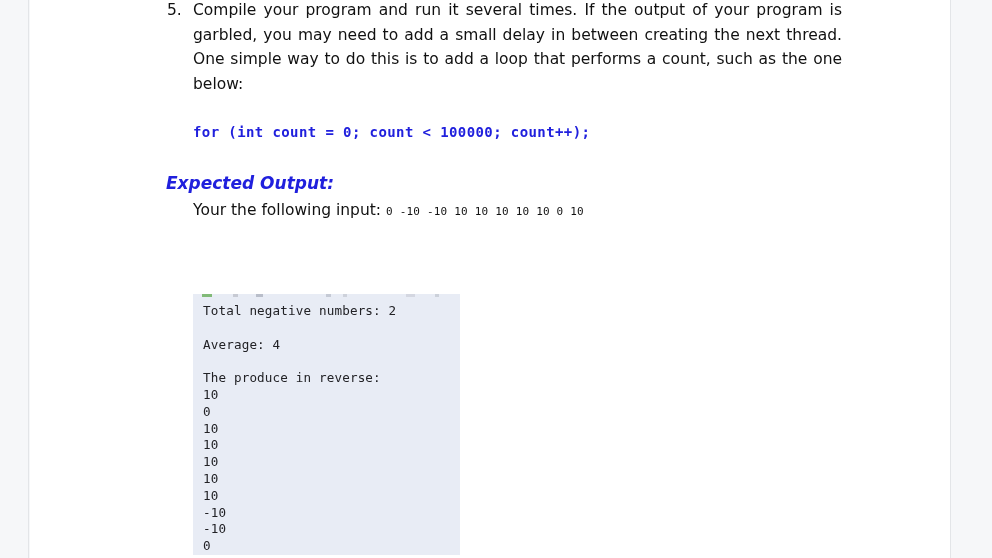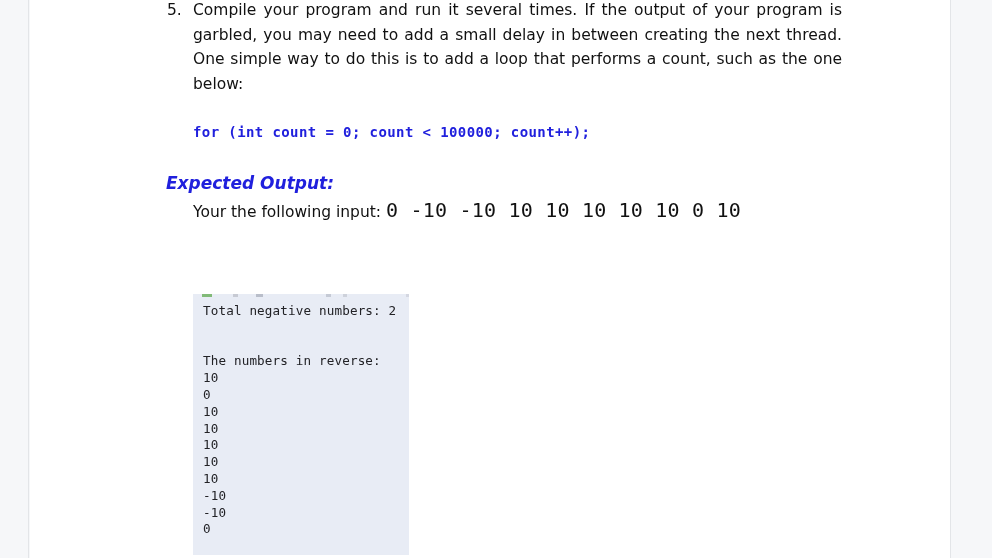--- a/index.html
+++ b/index.html
@@ -108,42 +108,42 @@
     left: 163px;
     top: 199px;
     font-size: 15.5px;
     color: #111111;
     line-height: 22px;
     font-family: "DejaVu Sans", sans-serif;
     white-space: nowrap;
   }
   .given-line .mono-nums {
     font-family: "DejaVu Sans Mono", monospace;
-    font-size: 20px;
+    font-size: 11px;
     letter-spacing: 0.2px;
   }
 
   
   .produce-line {
     position: absolute;
     left: 163px;
     top: 248px;
     font-size: 15.5px;
     color: #111111;
     line-height: 22px;
     font-family: "DejaVu Sans", sans-serif;
     white-space: nowrap;
   }
 
   
   .output-box {
     position: absolute;
     left: 163px;
     top: 294px;
-    width: 216px;
+    width: 267px;
     height: 261px;
     background: #e8ecf5;
     padding: 9px 0 0 10px;
     overflow: hidden;
   }
   .out-line {
     font-family: "DejaVu Sans Mono", monospace;
     font-size: 12.6px;
     line-height: 16.8px;
     color: #222226;
@@ -207,22 +207,23 @@
             <i class="cm2"></i>
             <i class="cm3"></i>
             <i class="cm4"></i>
             <i class="cm5"></i>
             <i class="cm6"></i>
             <i class="cm7"></i>
         </div>
         <div id="console-lines">
             <div class="out-line">Total negative numbers: 2</div>
             <div class="out-blank"></div>
+            <div class="out-line">Average: 4</div>
             <div class="out-blank"></div>
-            <div class="out-line">The numbers in reverse:</div>
+            <div class="out-line">The produce in reverse:</div>
             <div class="out-line">10</div>
             <div class="out-line">0</div>
             <div class="out-line">10</div>
             <div class="out-line">10</div>
             <div class="out-line">10</div>
             <div class="out-line">10</div>
             <div class="out-line">10</div>
             <div class="out-line">-10</div>
             <div class="out-line">-10</div>
             <div class="out-line">0</div>

